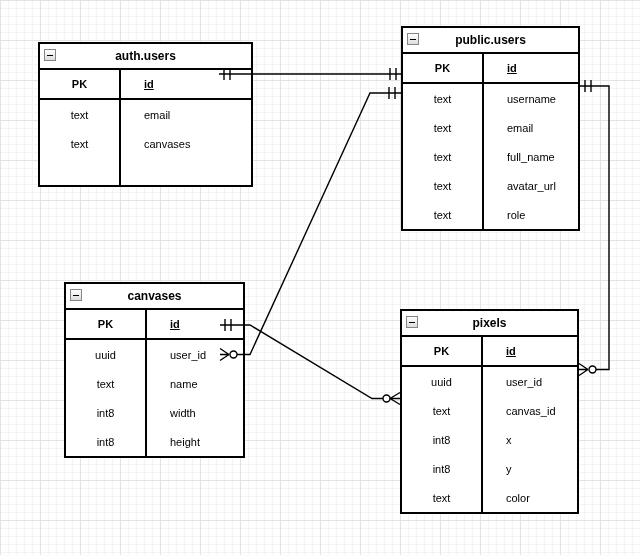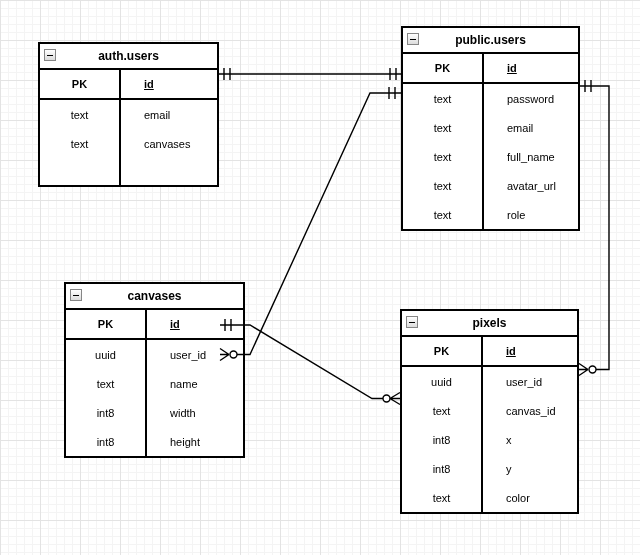--- a/index.html
+++ b/index.html
@@ -81,21 +81,21 @@
     pointer-events:none;
   }
   #wires path, #wires line{ fill:none;stroke:#000;stroke-width:1.4; }
   #wires circle{ fill:#ffffff;stroke:#000;stroke-width:1.4; }
 </style>
 </head>
 <body>
 
 <div id="canvas">
 
-  <div class="entity" style="left:38px;top:42px;width:181px;">
+  <div class="entity" style="left:38px;top:42px;width:215px;">
     <div class="thead">
       <span class="collapse"></span>
       <span class="title">auth.users</span>
     </div>
     <div class="row pk">
       <span class="c1">PK</span>
       <span class="c2">id</span>
     </div>
     <div class="row">
       <span class="c1">text</span>
@@ -113,21 +113,21 @@
     <div class="thead">
       <span class="collapse"></span>
       <span class="title">public.users</span>
     </div>
     <div class="row pk">
       <span class="c1">PK</span>
       <span class="c2">id</span>
     </div>
     <div class="row">
       <span class="c1">text</span>
-      <span class="c2">password</span>
+      <span class="c2">username</span>
     </div>
     <div class="row">
       <span class="c1">text</span>
       <span class="c2">email</span>
     </div>
     <div class="row">
       <span class="c1">text</span>
       <span class="c2">full_name</span>
     </div>
     <div class="row">

